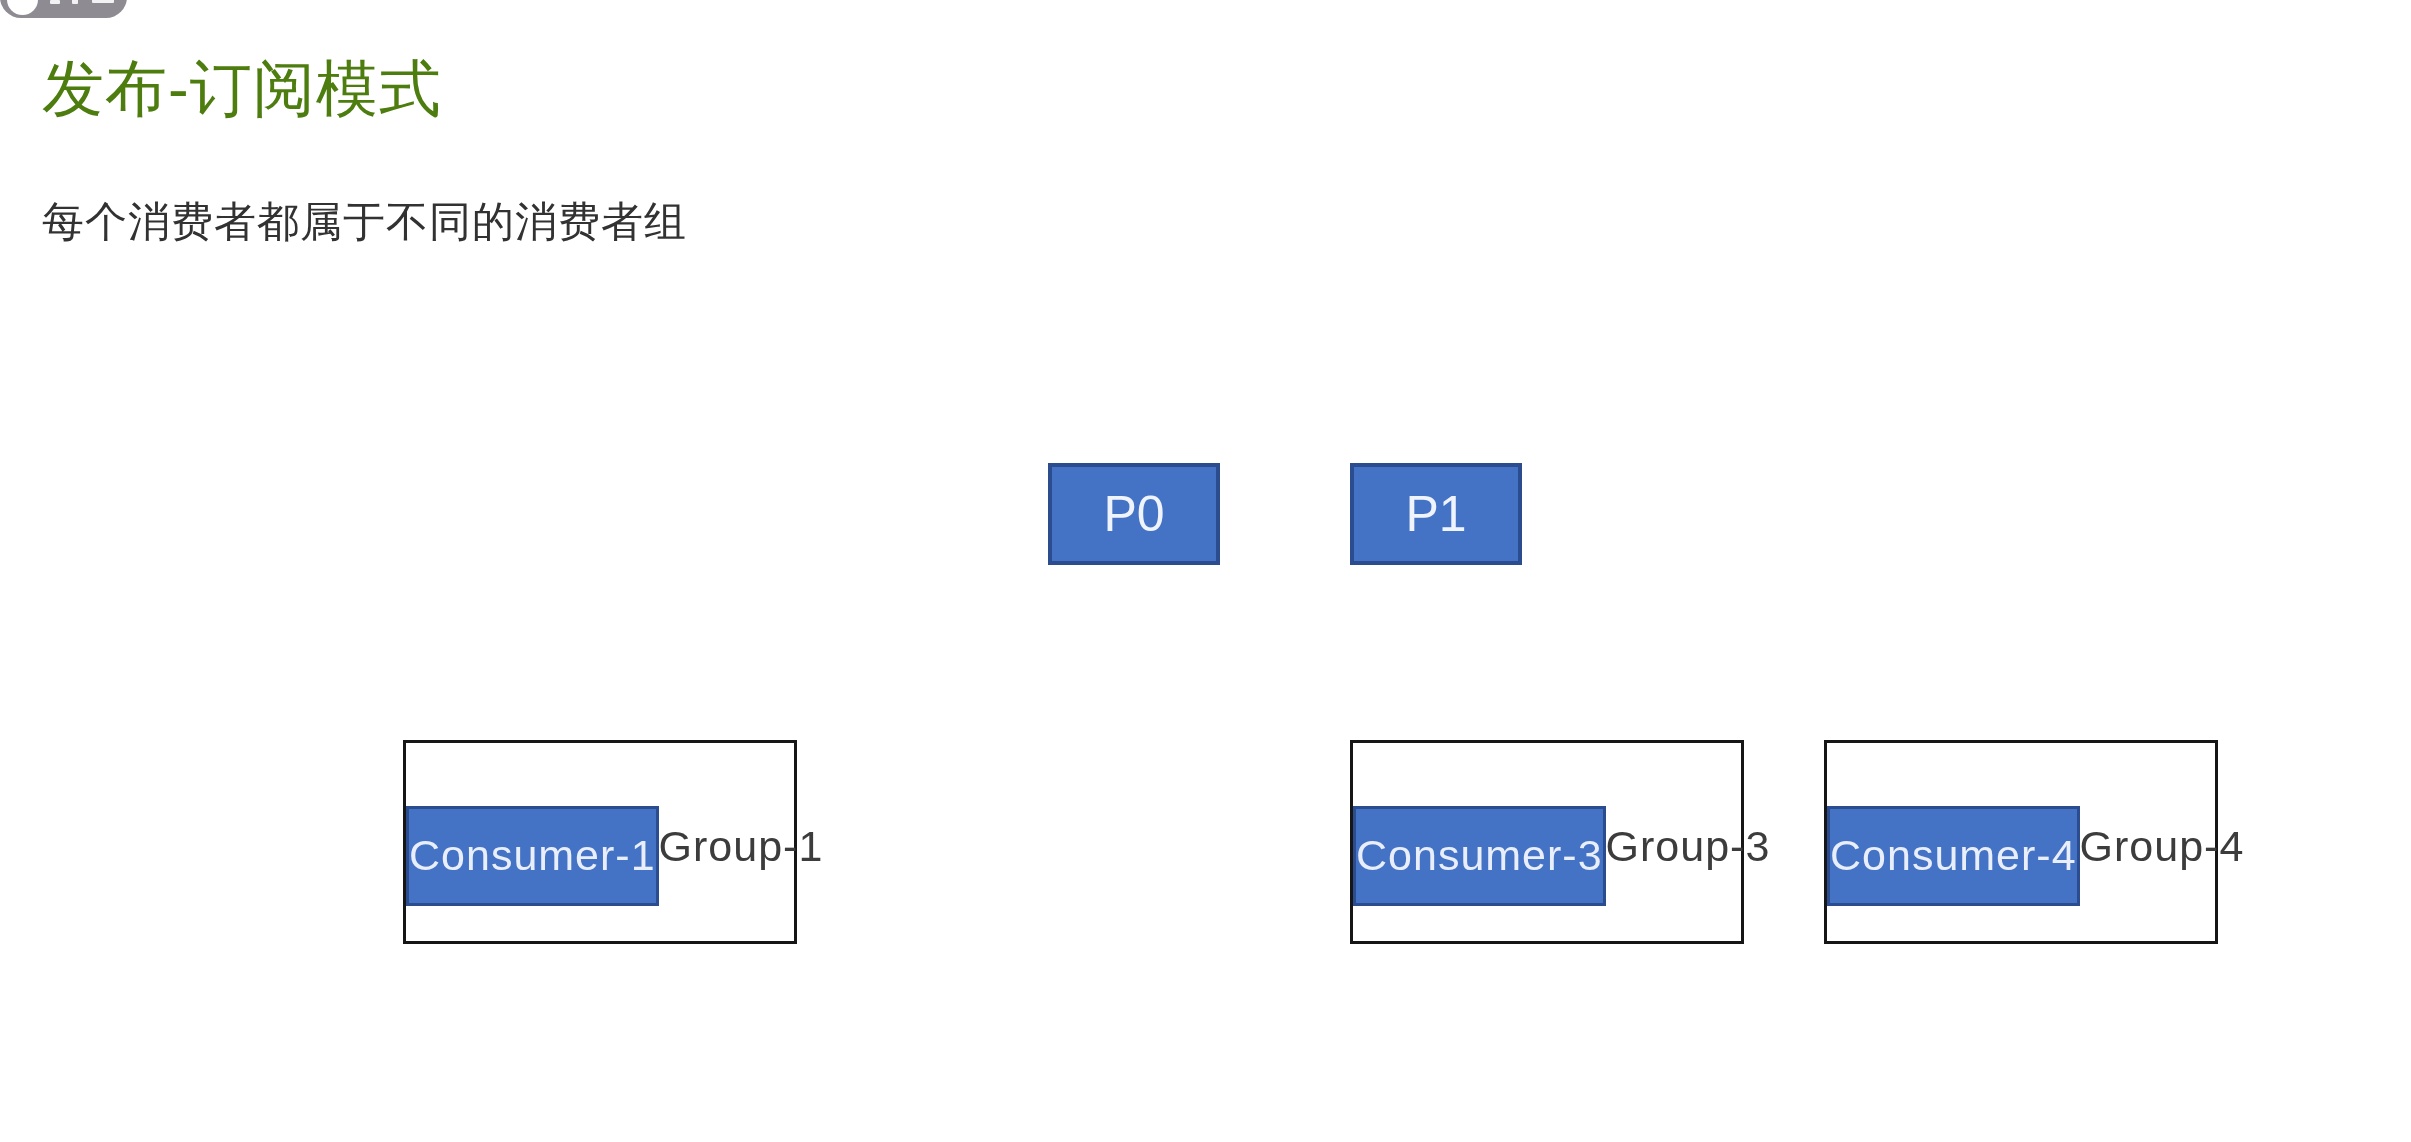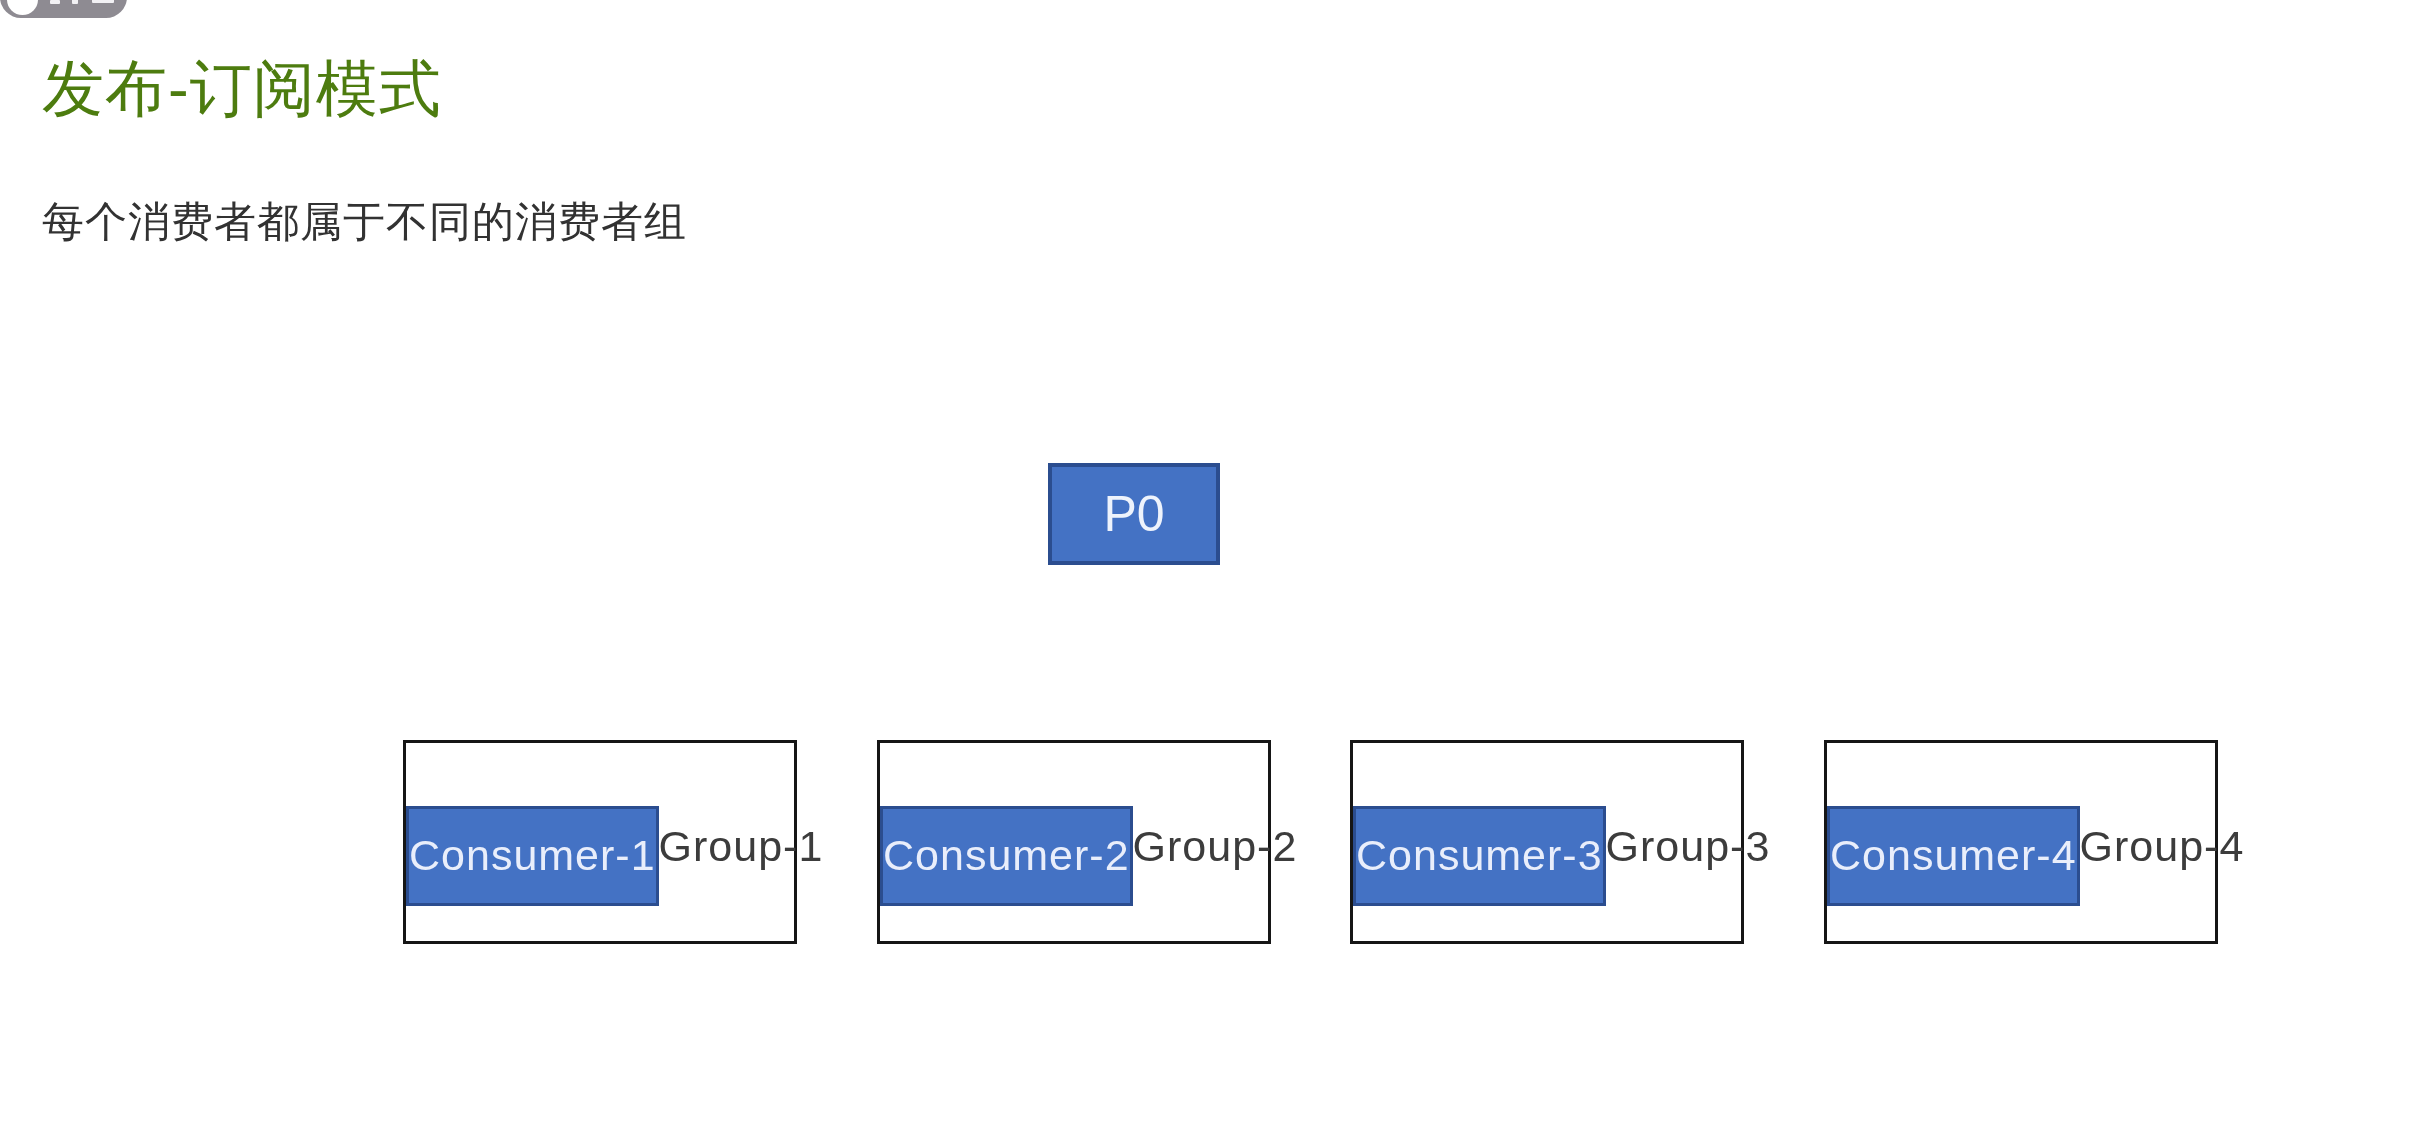--- a/index.html
+++ b/index.html
@@ -145,34 +145,31 @@
     <div class="badge-mark m2"></div>
     <div class="badge-mark m3"></div>
   </div>
 
   <div class="title">发布-订阅模式</div>
   <div class="subtitle">每个消费者都属于不同的消费者组</div>
 
   <div class="partition p0">
     <span>P0</span>
   </div>
+  <div class="partition p1">
+    <span>P1</span>
+  </div>
 
   <div class="group g1">
     <div class="consumer">
       <span>Consumer-1</span>
     </div>
     <div class="group-label">Group-1</div>
   </div>
 
-  <div class="group g2">
-    <div class="consumer">
-      <span>Consumer-2</span>
-    </div>
-    <div class="group-label">Group-2</div>
-  </div>
 
   <div class="group g3">
     <div class="consumer">
       <span>Consumer-3</span>
     </div>
     <div class="group-label">Group-3</div>
   </div>
 
   <div class="group g4">
     <div class="consumer">

